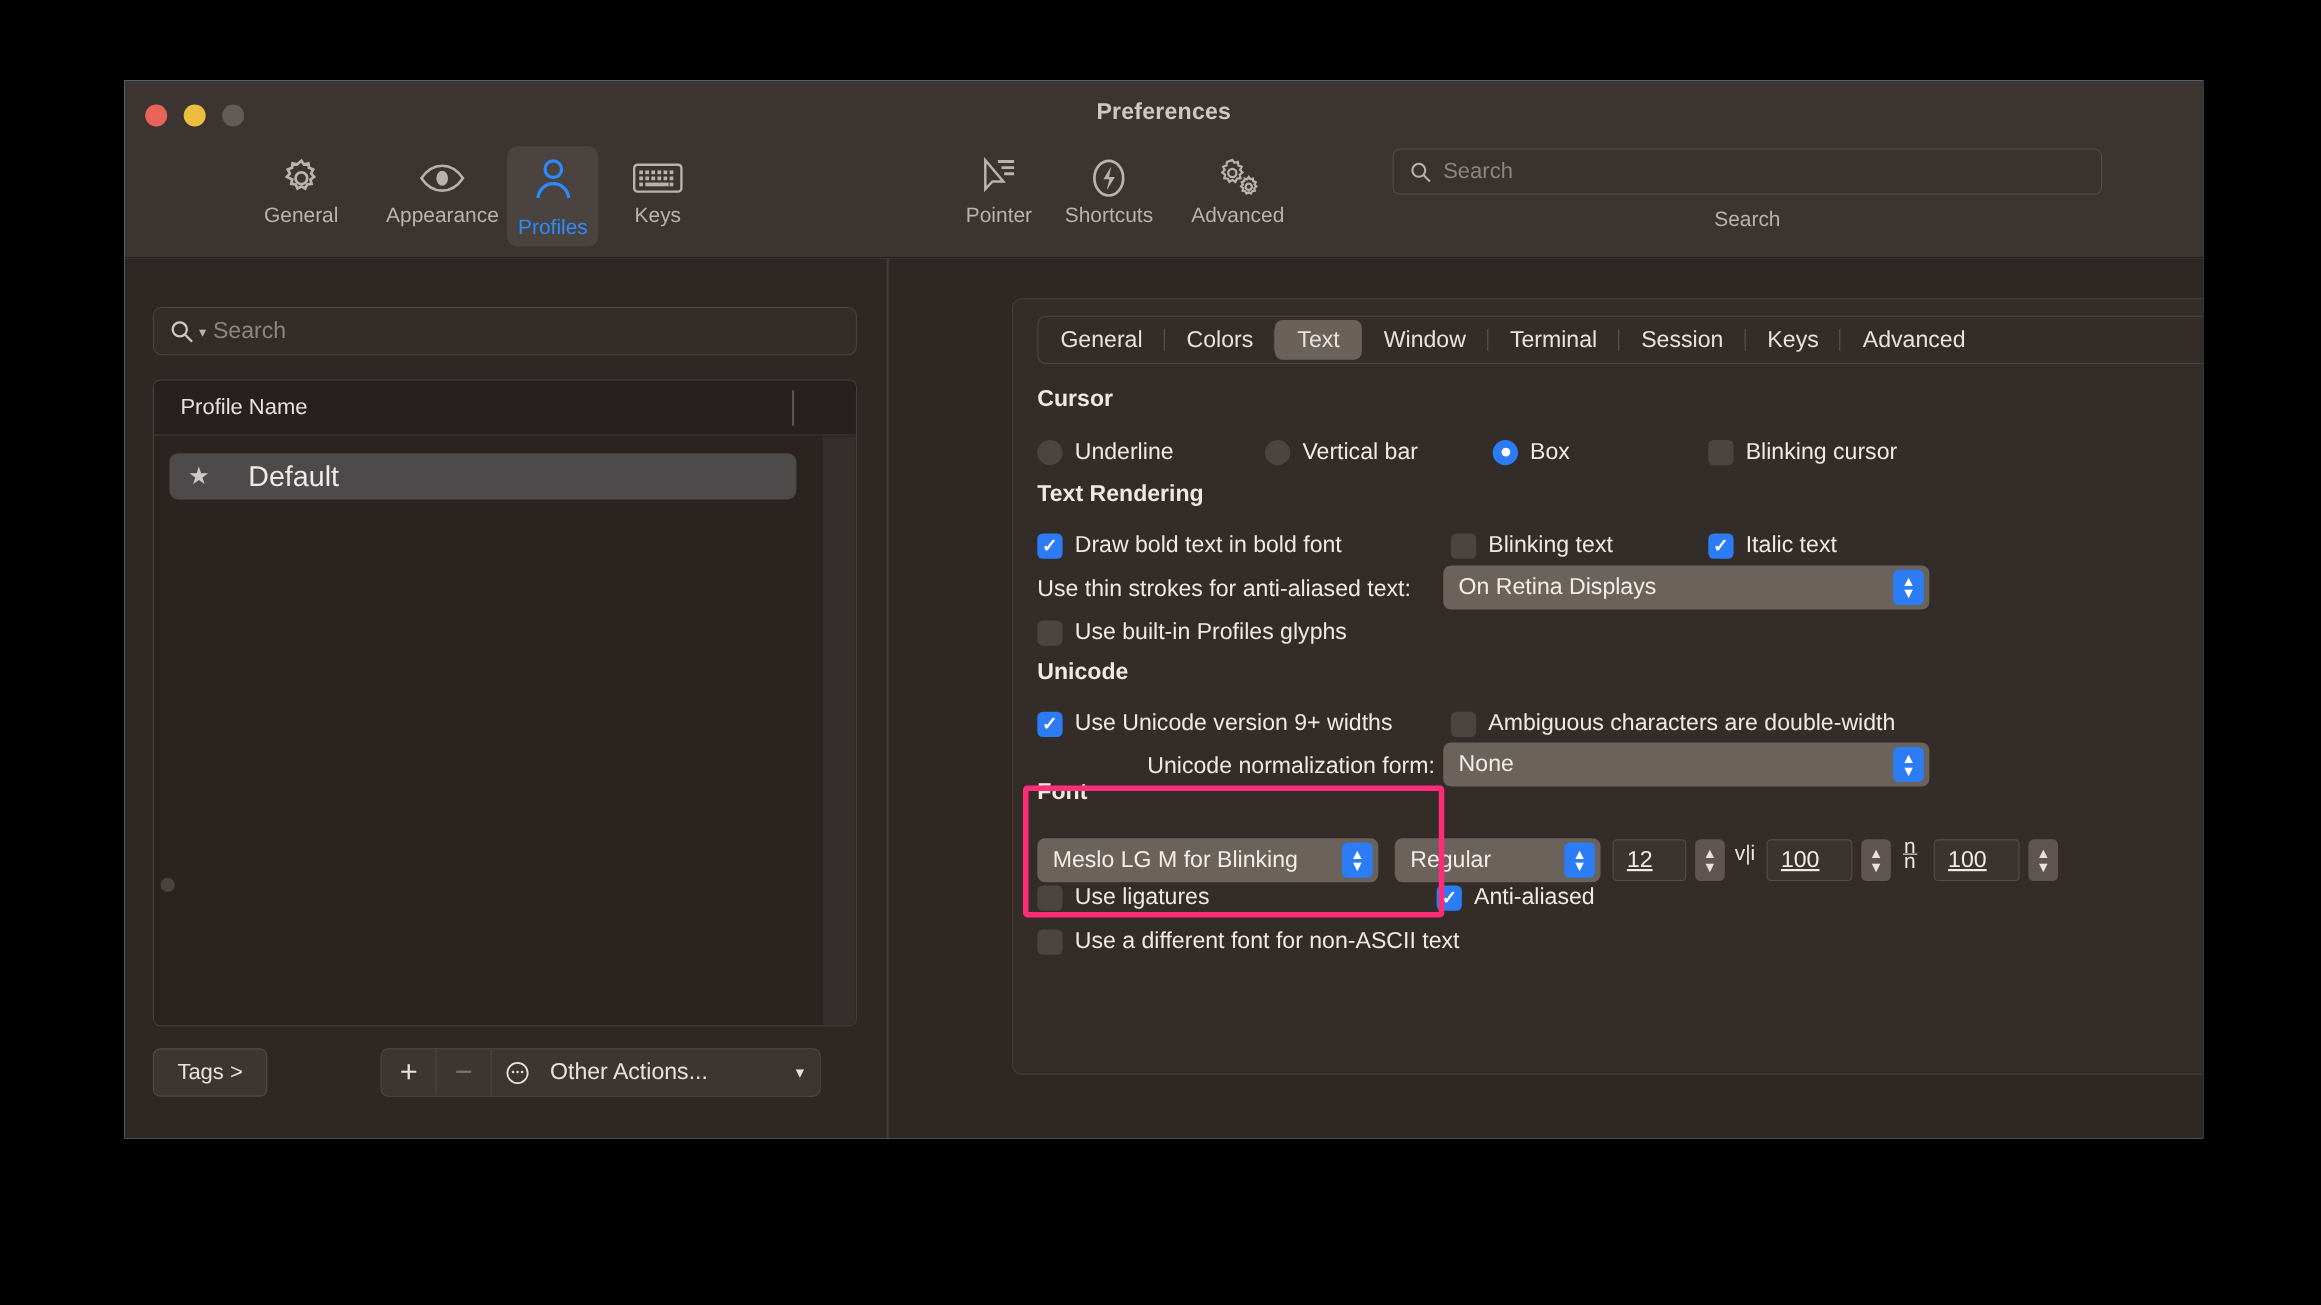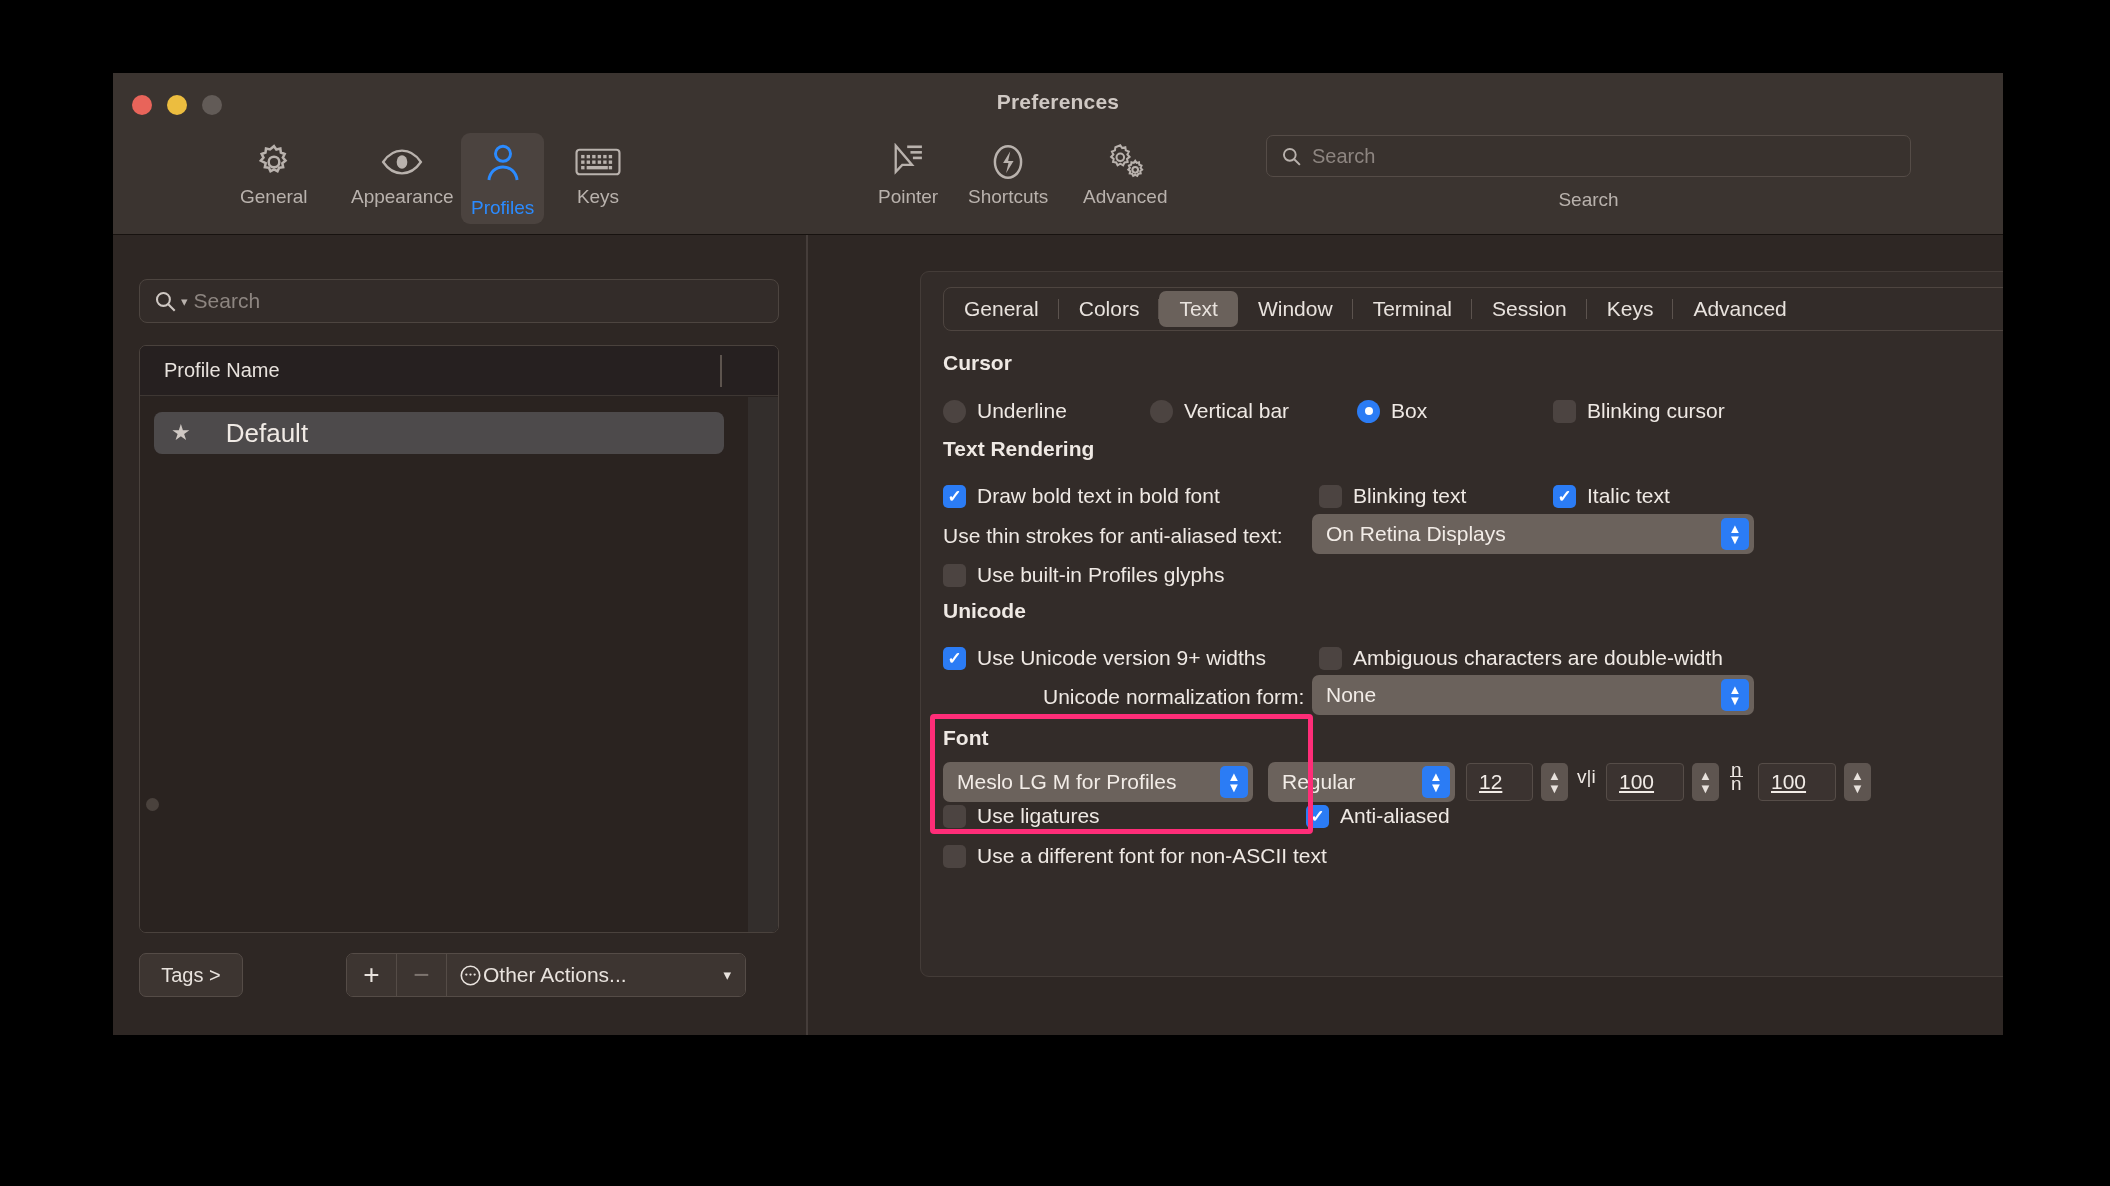--- a/index.html
+++ b/index.html
@@ -101,21 +101,21 @@
     background:#3d3531;border:1px solid #554c47;border-radius:7px;
     color:#e8e2dd;font-size:20px;display:flex;align-items:center;justify-content:center;
     box-sizing:border-box;
   }
   #segbar{position:absolute;left:207px;top:0;height:44px;display:flex;
     border:1px solid #554c47;border-radius:7px;overflow:hidden;box-sizing:border-box;}
   .seg{background:#3d3531;display:flex;align-items:center;justify-content:center;
        color:#e8e2dd;border-right:1px solid #554c47;box-sizing:border-box;}
   #seg-plus{width:50px;font-size:28px;}
   #seg-minus{width:50px;font-size:28px;color:#7d756f;}
-  #seg-other{width:298px;gap:1px;font-size:21px;padding:0 12px;justify-content:flex-start;
+  #seg-other{width:298px;gap:18px;font-size:21px;padding:0 12px;justify-content:flex-start;
              border-right:none;position:relative;}
   #seg-other .chev{position:absolute;right:14px;font-size:15px;color:#e8e2dd;}
 
   
   #right{position:absolute;left:697px;top:0;right:0;bottom:0;}
   #rightcard{
     position:absolute;left:110px;top:36px;width:1155px;height:706px;
     background:#332c29;border:1px solid #443c38;border-radius:9px;box-sizing:border-box;
   }
   #tabbar{
@@ -451,24 +451,24 @@
 
         <div class="row-label" style="position:absolute;left:122px;top:413px;">Unicode normalization form:</div>
         <div class="popup" style="left:391px;top:403px;width:442px;">
           <span>None</span>
           <span class="arrows">
               <span>▲</span>
               <span>▼</span>
             </span>
         </div>
 
-        <div class="section-title" style="left:22px;top:454px;">Font</div>
+        <div class="section-title" style="left:22px;top:436px;">Font</div>
 
         <div class="popup" style="left:22px;top:490px;width:310px;">
-          <span>Meslo LG M for Profiles</span>
+          <span>Meslo LG M for Blinking</span>
           <span class="arrows">
               <span>▲</span>
               <span>▼</span>
             </span>
         </div>
         <div class="popup" style="left:347px;top:490px;width:187px;">
           <span>Regular</span>
           <span class="arrows">
               <span>▲</span>
               <span>▼</span>

